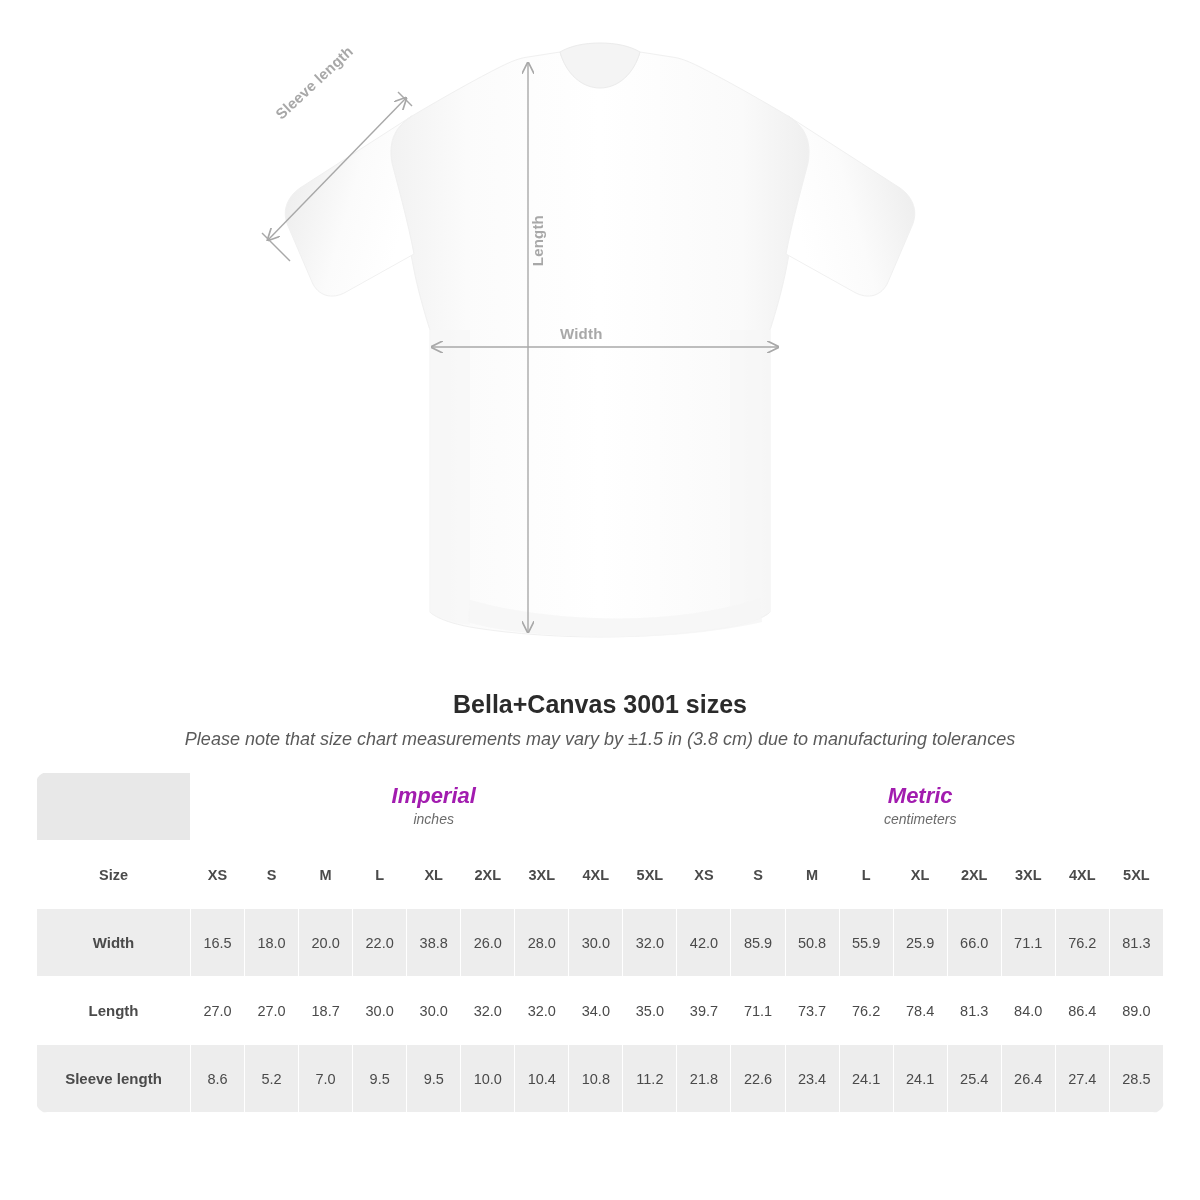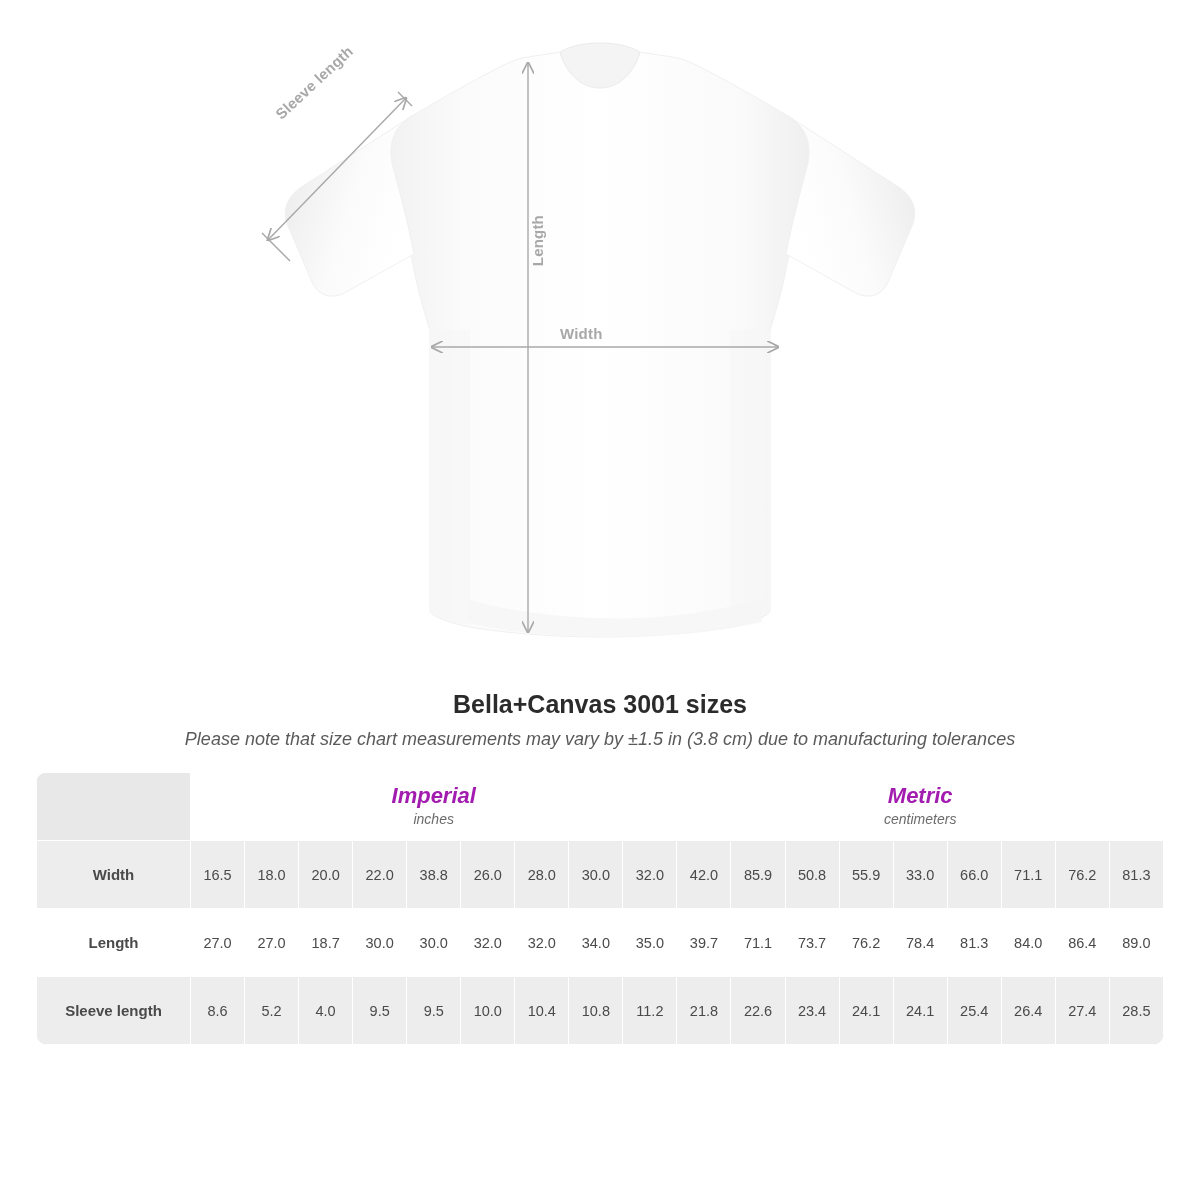--- a/index.html
+++ b/index.html
@@ -239,37 +239,58 @@
           <td colspan="9">
             <div class="sys-name">Imperial</div>
             <div class="sys-unit">inches</div>
           </td>
           <td colspan="9">
             <div class="sys-name">Metric</div>
             <div class="sys-unit">centimeters</div>
           </td>
         </tr>
 
+        <tr class="size-row">
+          <td class="rowlabel">Size</td>
+          <td>XS</td>
+          <td>S</td>
+          <td>M</td>
+          <td>L</td>
+          <td>XL</td>
+          <td>2XL</td>
+          <td>3XL</td>
+          <td>4XL</td>
+          <td>5XL</td>
+          <td>XS</td>
+          <td>S</td>
+          <td>M</td>
+          <td>L</td>
+          <td>XL</td>
+          <td>2XL</td>
+          <td>3XL</td>
+          <td>4XL</td>
+          <td>5XL</td>
+        </tr>
 
         <tr class="data-row shade">
           <td class="rowlabel">Width</td>
           <td>16.5</td>
           <td>18.0</td>
           <td>20.0</td>
           <td>22.0</td>
           <td>38.8</td>
           <td>26.0</td>
           <td>28.0</td>
           <td>30.0</td>
           <td>32.0</td>
           <td>42.0</td>
           <td>85.9</td>
           <td>50.8</td>
           <td>55.9</td>
-          <td>33.0</td>
+          <td>25.9</td>
           <td>66.0</td>
           <td>71.1</td>
           <td>76.2</td>
           <td>81.3</td>
         </tr>
 
         <tr class="data-row">
           <td class="rowlabel">Length</td>
           <td>27.0</td>
           <td>27.0</td>
@@ -288,21 +309,21 @@
           <td>81.3</td>
           <td>84.0</td>
           <td>86.4</td>
           <td>89.0</td>
         </tr>
 
         <tr class="data-row shade">
           <td class="rowlabel">Sleeve length</td>
           <td>8.6</td>
           <td>5.2</td>
-          <td>4.0</td>
+          <td>7.0</td>
           <td>9.5</td>
           <td>9.5</td>
           <td>10.0</td>
           <td>10.4</td>
           <td>10.8</td>
           <td>11.2</td>
           <td>21.8</td>
           <td>22.6</td>
           <td>23.4</td>
           <td>24.1</td>

